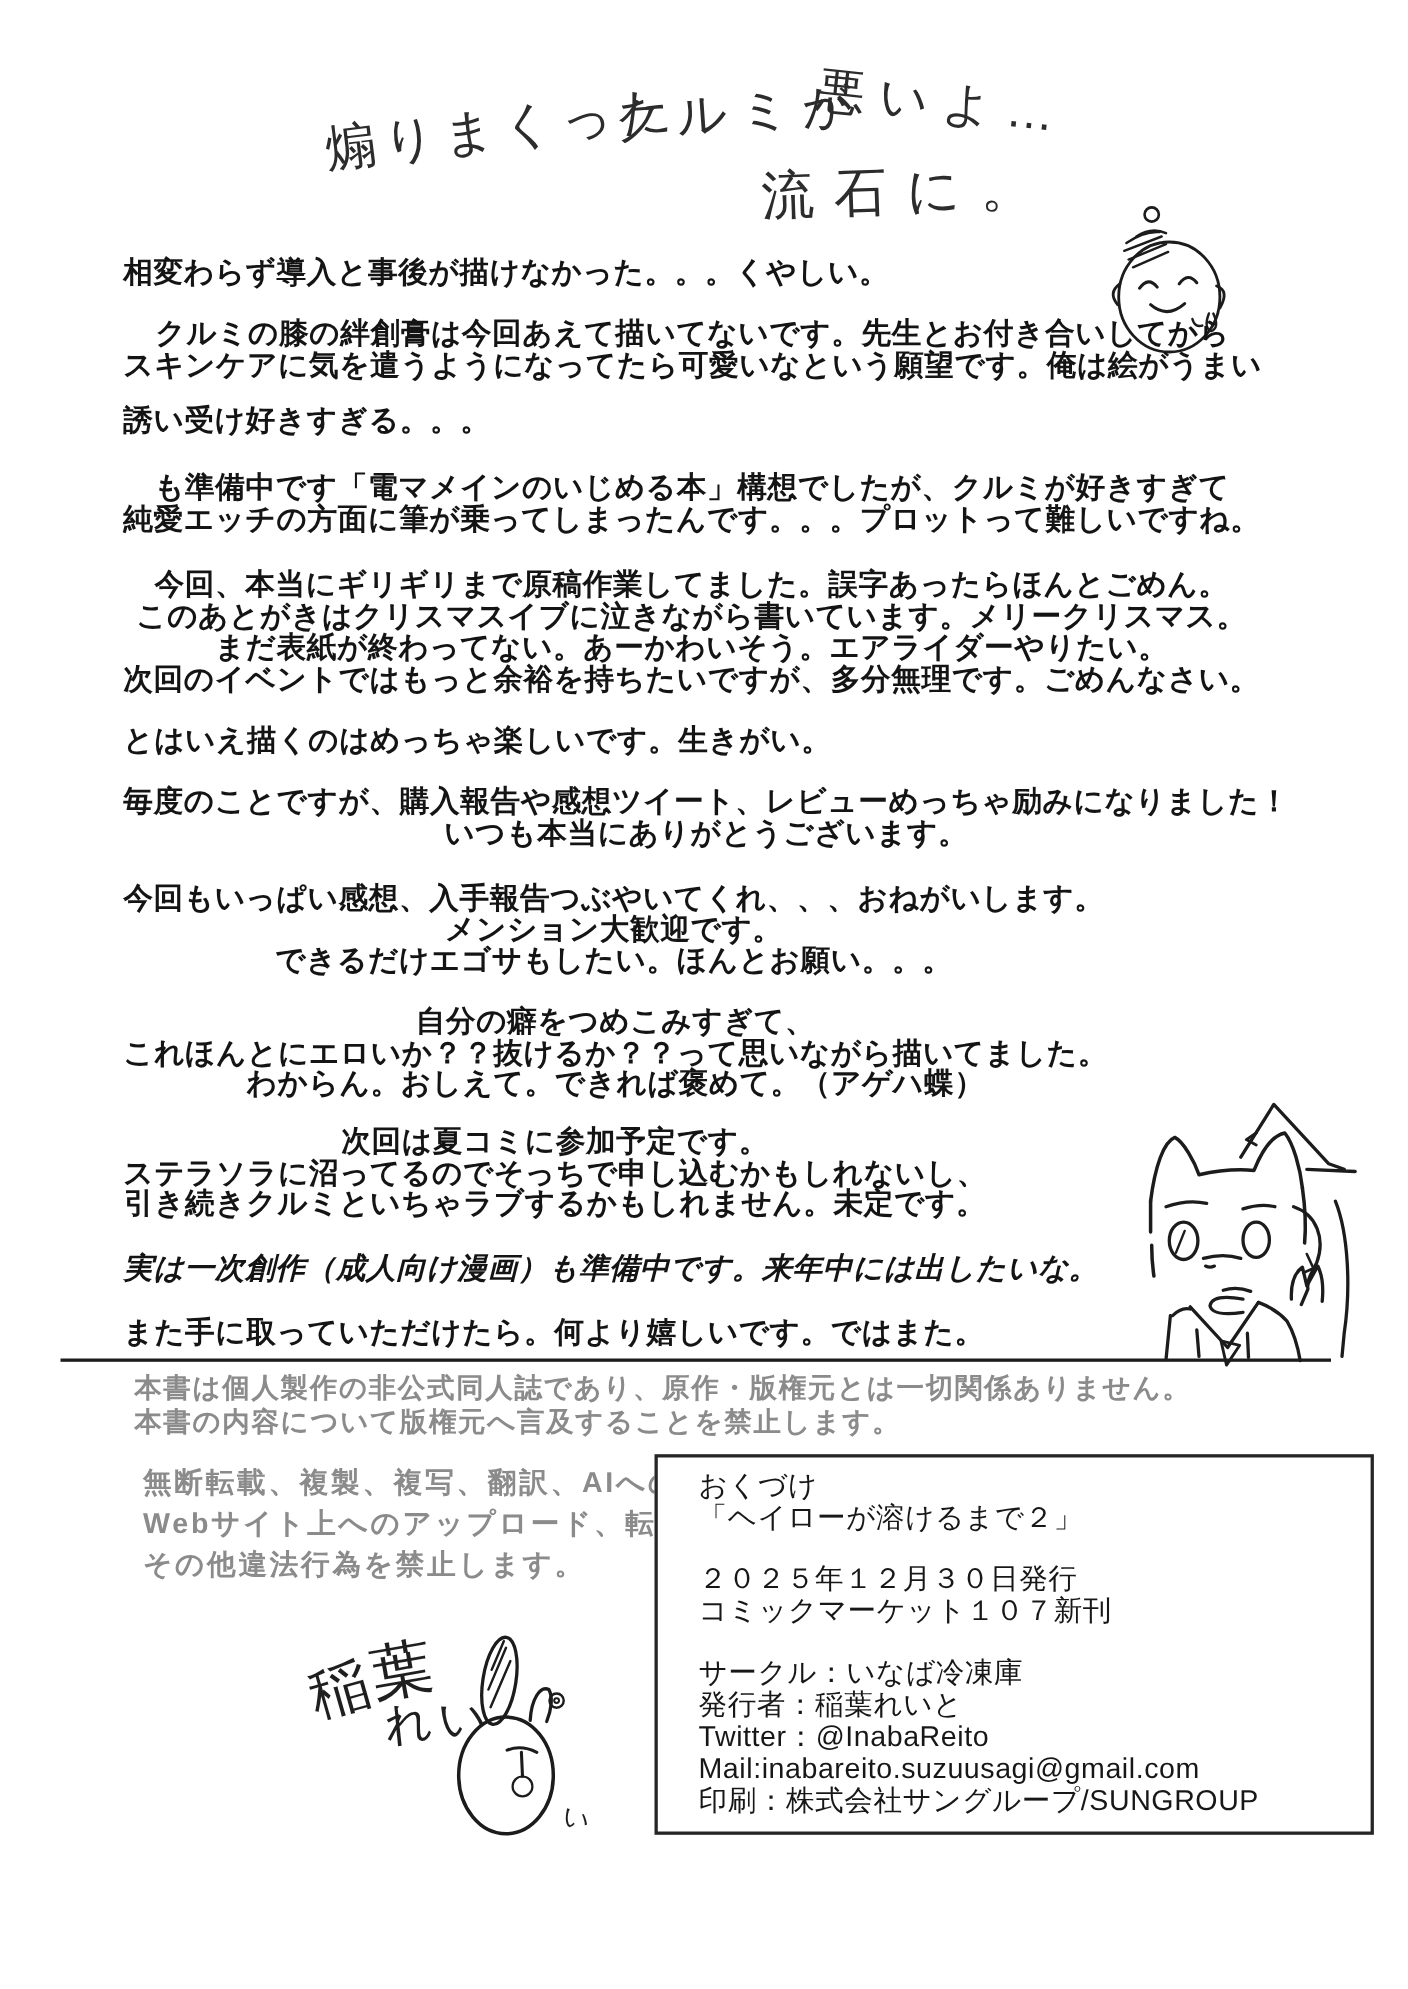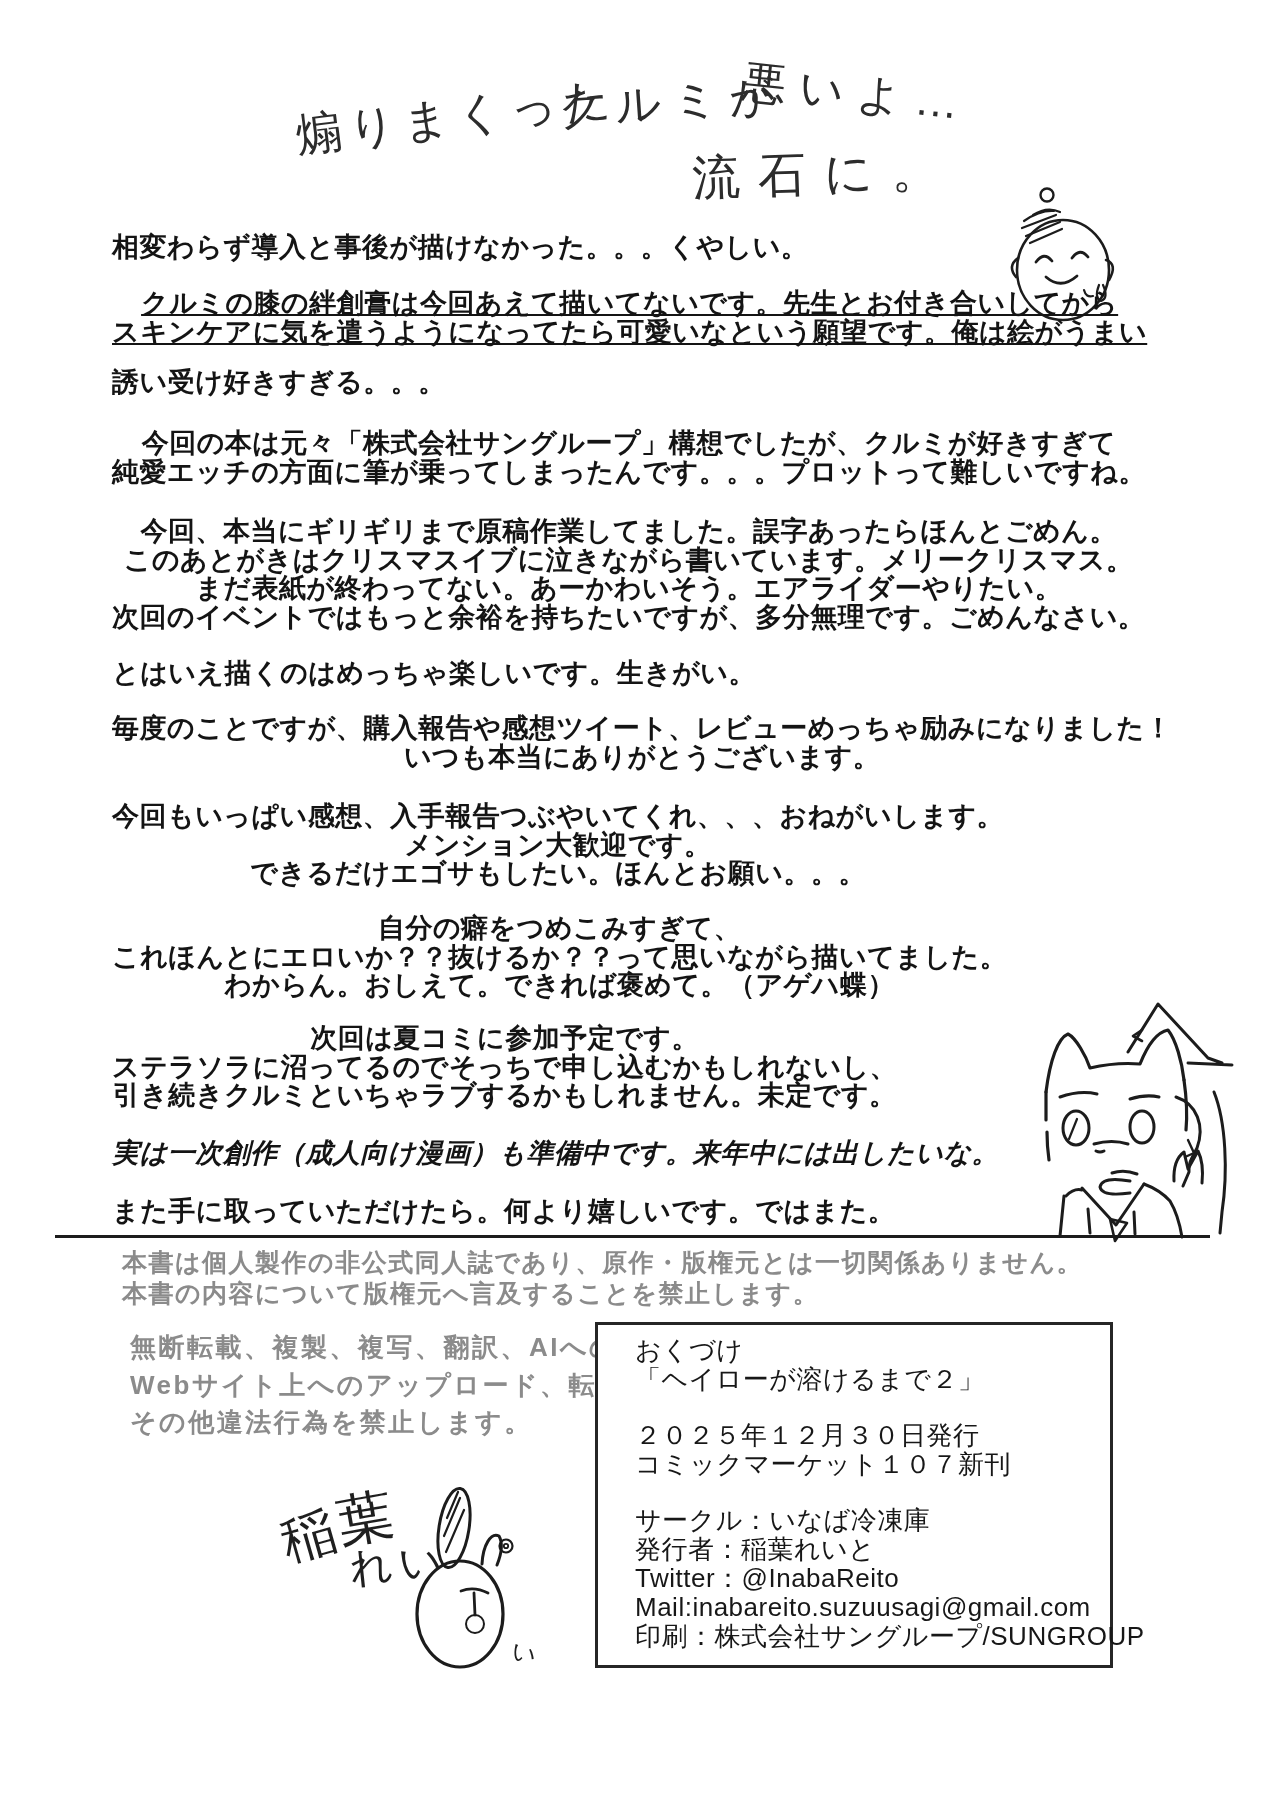--- a/index.html
+++ b/index.html
@@ -61,21 +61,21 @@
     letter-spacing: 2.5px;
     line-height: 37.5px;
     color: #8b8b8b;
     white-space: pre-line;
   }
 
   
   .colophon {
     position: absolute;
     left: 595px; top: 1322px;
-    width: 518px; height: 346px;
+    width: 654px; height: 346px;
     box-sizing: border-box;
     border: 3px solid #262626;
     padding: 11px 10px 0 37px;
     font-size: 26px;
     font-weight: 500;
     letter-spacing: 0.5px;
     color: #171717;
     background: #ffffff;
   }
   .colophon .line { line-height: 29px; white-space: nowrap; }
@@ -106,24 +106,24 @@
     <path d="M18,74 Q7,82 16,93" stroke-width="2.6"></path>
     <path d="M106,76 Q118,80 109,96" stroke-width="2.6"></path>
     <path d="M36,78 Q44,67 52,77" stroke-width="2.8"></path>
     <path d="M72,74 Q80,63 88,73" stroke-width="2.8"></path>
     <path d="M46,93 Q61,106 77,92" stroke-width="2.8"></path>
     <path d="M84,106 q2,8 9,6" stroke-width="2.2"></path>
     <path d="M99,101 Q94,114 101,117 Q109,114 103,101" stroke-width="2.2"></path>
   </svg>
 
   <div class="para" style="top:233px;">相変わらず導入と事後が描けなかった。。。くやしい。</div>
-  <div class="para" style="top:289px;text-decoration:underline;">クルミの膝の絆創膏は今回あえて描いてないです。先生とお付き合いしてから
+  <div class="para" style="top:289px;">クルミの膝の絆創膏は今回あえて描いてないです。先生とお付き合いしてから
 スキンケアに気を遣うようになってたら可愛いなという願望です。俺は絵がうまい</div>
   <div class="para" style="top:368px;">誘い受け好きすぎる。。。</div>
-  <div class="para" style="top:429px;">今回の本は元々「株式会社サングループ」構想でしたが、クルミが好きすぎて
+  <div class="para" style="top:429px;">も準備中です「電マメインのいじめる本」構想でしたが、クルミが好きすぎて
 純愛エッチの方面に筆が乗ってしまったんです。。。プロットって難しいですね。</div>
   <div class="para" style="top:517px;">今回、本当にギリギリまで原稿作業してました。誤字あったらほんとごめん。
 このあとがきはクリスマスイブに泣きながら書いています。メリークリスマス。
 まだ表紙が終わってない。あーかわいそう。エアライダーやりたい。
 次回のイベントではもっと余裕を持ちたいですが、多分無理です。ごめんなさい。</div>
   <div class="para" style="top:659px;">とはいえ描くのはめっちゃ楽しいです。生きがい。</div>
   <div class="para" style="top:714px;">毎度のことですが、購入報告や感想ツイート、レビューめっちゃ励みになりました！
 いつも本当にありがとうございます。</div>
   <div class="para" style="top:802px;">今回もいっぱい感想、入手報告つぶやいてくれ、、、おねがいします。
 メンション大歓迎です。

